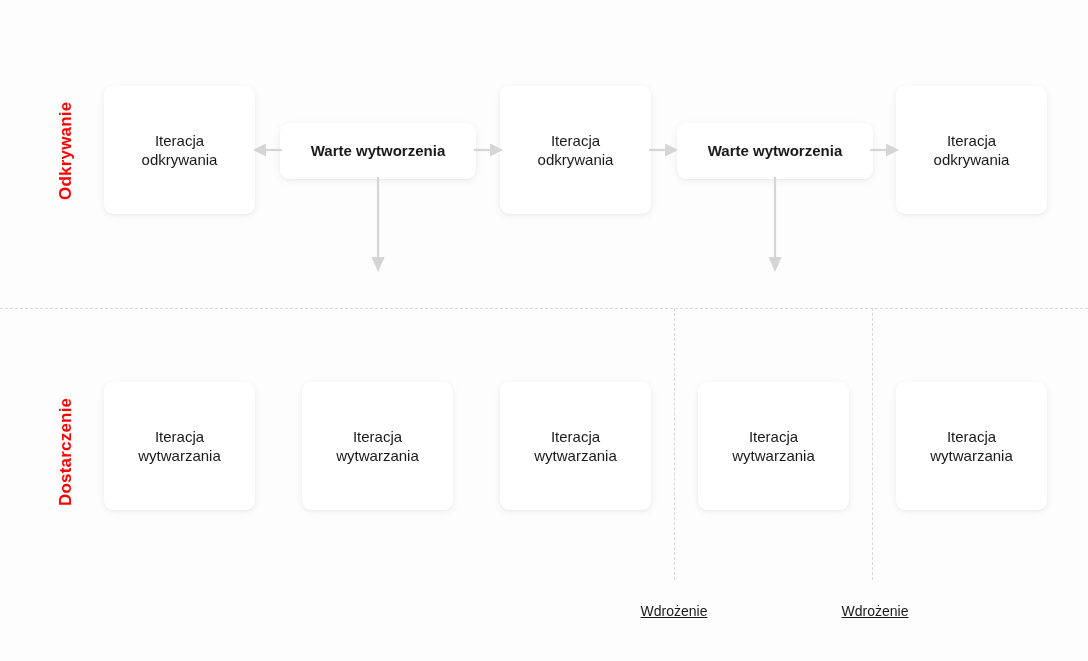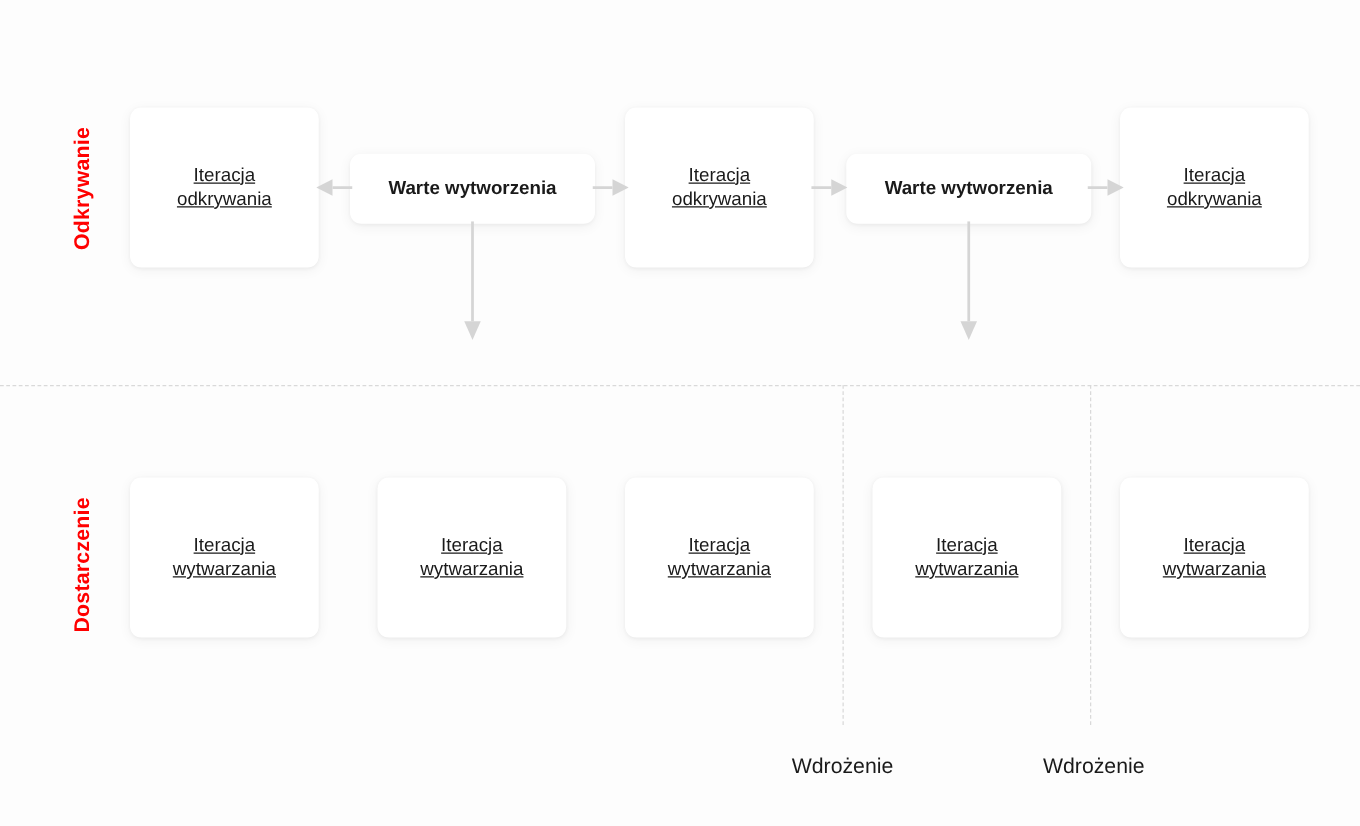--- a/index.html
+++ b/index.html
@@ -42,21 +42,21 @@
     display: flex;
     align-items: center;
     justify-content: center;
     text-align: center;
     color: #1a1a1a;
     font-size: 15px;
     line-height: 1.28;
     box-sizing: border-box;
     padding: 4px 8px;
   }
-  .card.tall  { width: 151px; height: 128px; text-decoration: underline; }
+  .card.tall  { width: 151px; height: 128px; }
   .card.short { width: 196px; height: 56px; font-weight: bold; }
   .card .txt { display: block; }
 
   
   .arrow-h {
     position: absolute;
     height: 14px;
     display: block;
   }
   .arrow-v {
@@ -73,25 +73,26 @@
   }
   .dash-v {
     position: absolute;
     width: 0;
     border-left: 1px dashed #d9d9d9;
   }
 
   
   .deploy-label {
     position: absolute;
-    font-size: 17px;
+    font-size: 14px;
     color: #1a1a1a;
     white-space: nowrap;
     text-align: center;
     transform: translateX(-50%);
+    text-decoration: underline;
   }
 </style>
 </head>
 <body>
 
 <div id="canvas">
 
   <div class="lane-label" style="left:56px; top:200px;">Odkrywanie</div>
 
   <div class="lane-label" style="left:56px; top:506px;">Dostarczenie</div>

